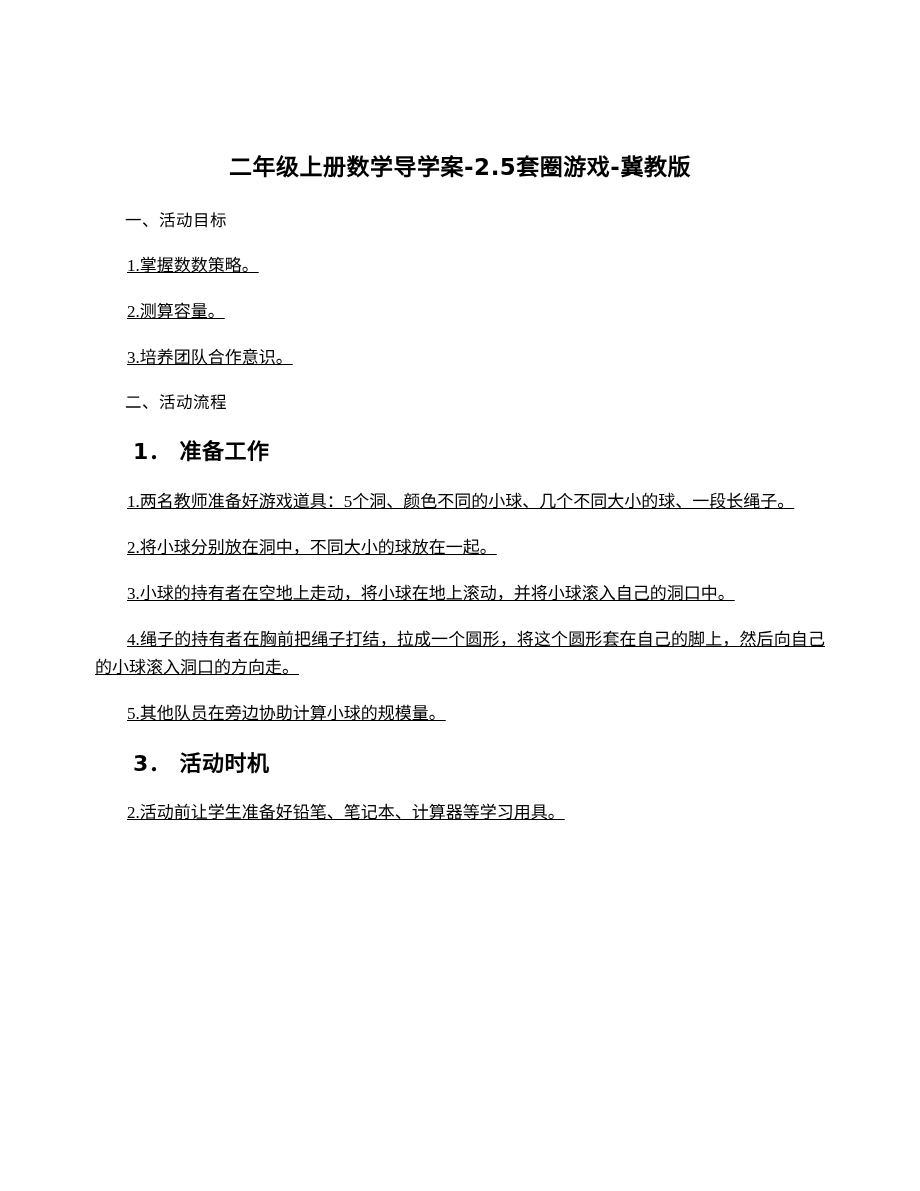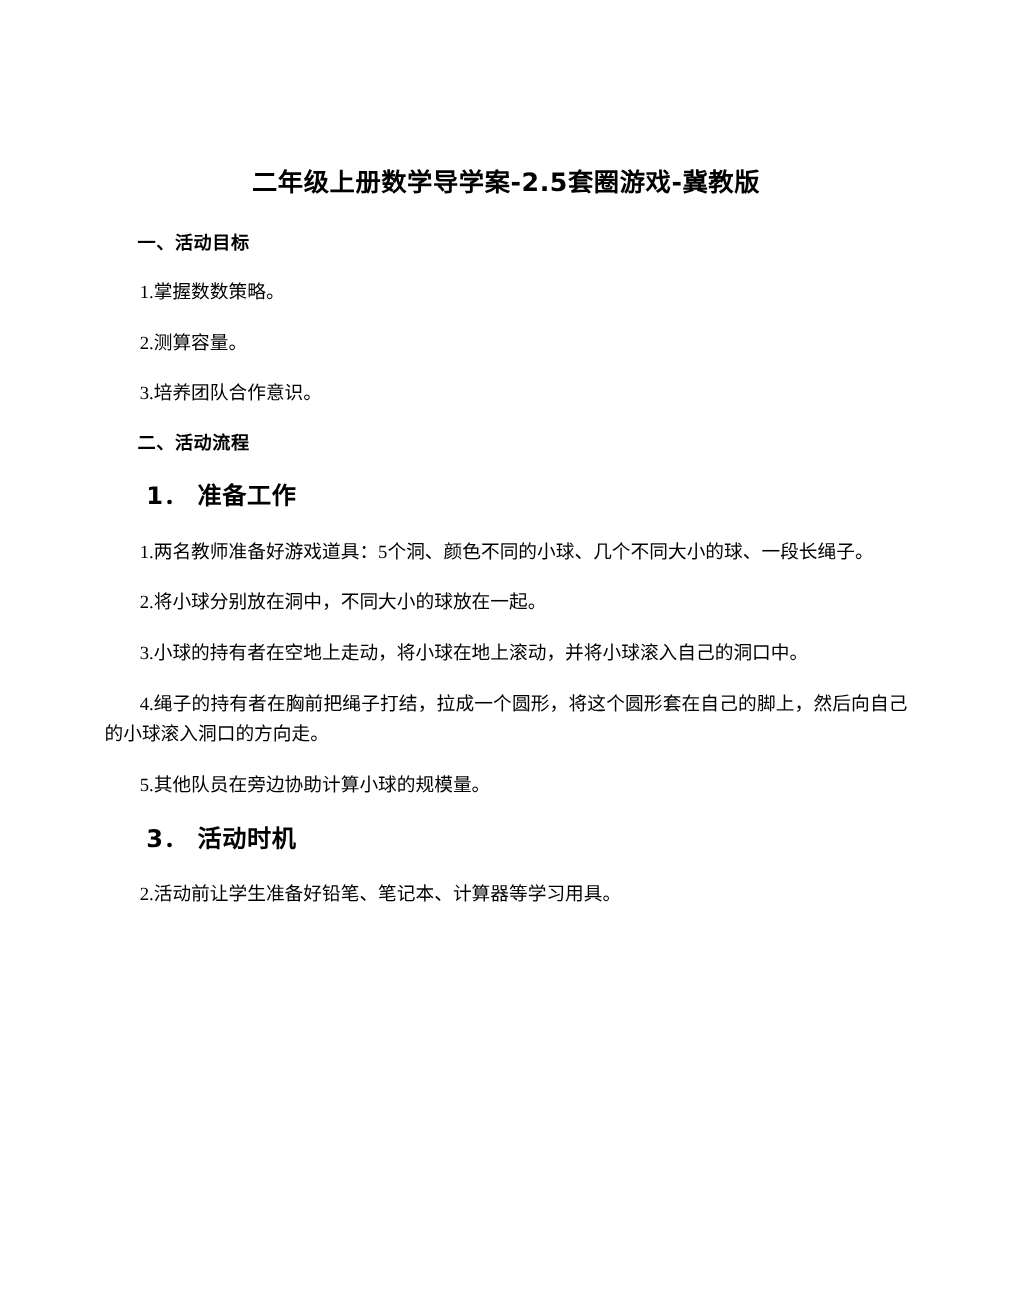--- a/index.html
+++ b/index.html
@@ -26,21 +26,21 @@
     font-family: "DejaVu Sans", "Liberation Sans", sans-serif;
     font-weight: bold;
     font-size: 23px;
     line-height: 1.5;
     text-align: center;
     margin: 0 0 14px 0;
     letter-spacing: 0.5px;
   }
   .heading {
     font-family: "DejaVu Sans", "Liberation Sans", sans-serif;
-    font-weight: bold;
+    font-weight: normal;
     font-size: 16.5px;
     line-height: 1.6;
     margin: 0;
     padding: 9px 0 9px 30px;
     letter-spacing: 0.5px;
   }
   .subheading {
     font-family: "DejaVu Sans", "Liberation Sans", sans-serif;
     font-weight: bold;
     font-size: 22px;
@@ -50,20 +50,21 @@
     letter-spacing: 0.5px;
   }
   .para {
     font-family: "Liberation Serif", "DejaVu Serif", serif;
     font-size: 17px;
     line-height: 1.65;
     margin: 0;
     padding: 9px 0 9px 0;
     text-indent: 32px;
     text-align: justify;
+    text-decoration: underline;
   }
 </style>
 </head>
 <body>
 
 <div class="page">
   <h1 class="doc-title">二年级上册数学导学案-2.5套圈游戏-冀教版</h1>
   <div id="body-content">
       <p class="heading">一、活动目标</p>
       <p class="para">1.掌握数数策略。</p>

